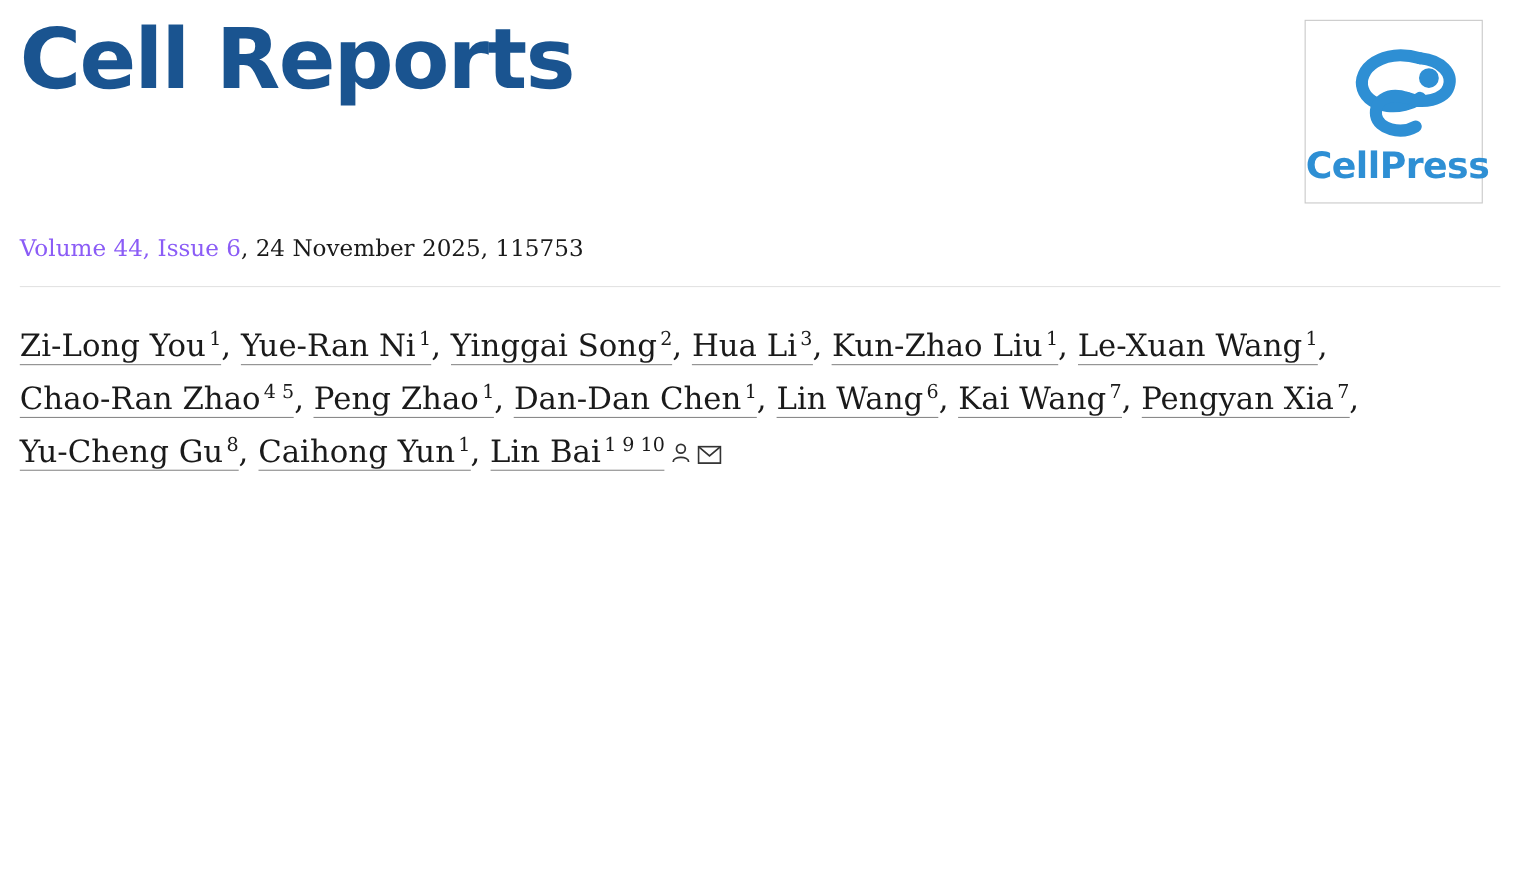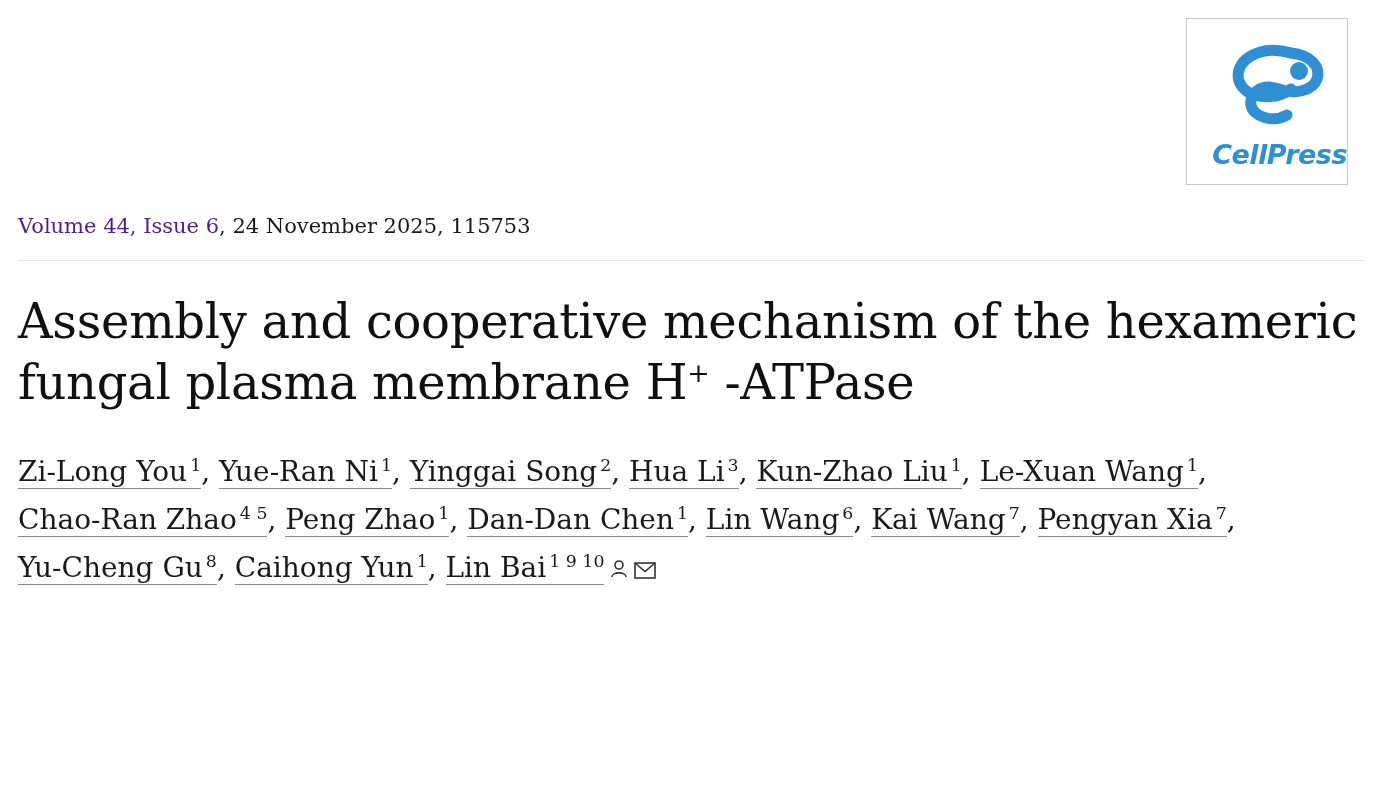--- a/index.html
+++ b/index.html
@@ -56,36 +56,35 @@
     height: 96px;
   }
   .logo-text {
     position: absolute;
     bottom: 14px;
     left: 0;
     right: 0;
     text-align: right;
     font-family: "DejaVu Sans", sans-serif;
     font-weight: 700;
-    font-size: 27px;
+    font-size: 33px;
     color: #2e8fd4;
     letter-spacing: -0.5px;
-    font-style: italic;
   }
 
   
   .issue-line {
     font-family: "DejaVu Serif", serif;
     font-size: 21px;
     color: #1a1a1a;
     padding-top: 18px;
     padding-bottom: 22px;
   }
   .issue-link {
-    color: #4c1d95;
+    color: #8b5cf6;
     text-decoration: none;
   }
 
   .divider {
     height: 1px;
     background: #e3e3e3;
     margin: 0 0 30px 0;
   }
 
   
@@ -136,20 +135,21 @@
     vertical-align: -2px;
     margin-left: 6px;
   }
 </style>
 </head>
 <body>
 
 <div class="page">
 
   <div class="masthead">
+    <div class="journal-title">Cell Reports</div>
 
     <div class="logo-box">
       <div class="logo-mark">
         <svg width="162" height="96" viewBox="0 0 162 96" xmlns="http://www.w3.org/2000/svg">
           <g fill="none" stroke="#2e8fd4" stroke-width="11" stroke-linecap="round">
             <path d="M104 20 C 70 10, 46 30, 52 48 C 58 66, 88 68, 104 56"></path>
             <path d="M104 20 C 124 22, 134 34, 130 46 C 126 58, 106 62, 92 56"></path>
             <path d="M92 56 C 74 50, 62 60, 64 72 C 66 84, 86 90, 100 82"></path>
           </g>
           <circle cx="112" cy="38" r="9" fill="#2e8fd4"></circle>
@@ -159,23 +159,20 @@
     </div>
   </div>
 
   <div class="issue-line">
     <a class="issue-link" href="#">Volume 44, Issue 6</a><span>, 24 November 2025, 115753</span>
   </div>
 
   <div class="divider"></div>
 
 
-  <h1 class="article-title">
-    <span>Assembly and cooperative mechanism of the hexameric fungal plasma membrane H</span><sup>+</sup><span> -ATPase</span>
-  </h1>
 
   <div class="authors" id="authors"><span class="author"><span>Zi-Long You</span><sup>1</sup></span><span class="sep">, </span><span class="author"><span>Yue-Ran Ni</span><sup>1</sup></span><span class="sep">, </span><span class="author"><span>Yinggai Song</span><sup>2</sup></span><span class="sep">, </span><span class="author"><span>Hua Li</span><sup>3</sup></span><span class="sep">, </span><span class="author"><span>Kun-Zhao Liu</span><sup>1</sup></span><span class="sep">, </span><span class="author"><span>Le-Xuan Wang</span><sup>1</sup></span><span class="sep">, </span><span class="author"><span>Chao-Ran Zhao</span><sup>4 5</sup></span><span class="sep">, </span><span class="author"><span>Peng Zhao</span><sup>1</sup></span><span class="sep">, </span><span class="author"><span>Dan-Dan Chen</span><sup>1</sup></span><span class="sep">, </span><span class="author"><span>Lin Wang</span><sup>6</sup></span><span class="sep">, </span><span class="author"><span>Kai Wang</span><sup>7</sup></span><span class="sep">, </span><span class="author"><span>Pengyan Xia</span><sup>7</sup></span><span class="sep">, </span><span class="author"><span>Yu-Cheng Gu</span><sup>8</sup></span><span class="sep">, </span><span class="author"><span>Caihong Yun</span><sup>1</sup></span><span class="sep">, </span><span class="author"><span>Lin Bai</span><sup>1 9 10</sup></span><span class="author-icon"><svg width="18" height="20" viewBox="0 0 18 20">
           <circle cx="9" cy="6" r="4" fill="none" stroke="#333" stroke-width="1.6"></circle>
           <path d="M2 18 C2 12.5 16 12.5 16 18" fill="none" stroke="#333" stroke-width="1.6"></path>
         </svg></span><span class="author-icon"><svg width="22" height="17" viewBox="0 0 22 17">
           <rect x="1" y="1" width="20" height="15" fill="none" stroke="#333" stroke-width="1.6"></rect>
           <path d="M1 1 L11 9.5 L21 1" fill="none" stroke="#333" stroke-width="1.6"></path>
         </svg></span></div>
 
 </div>

